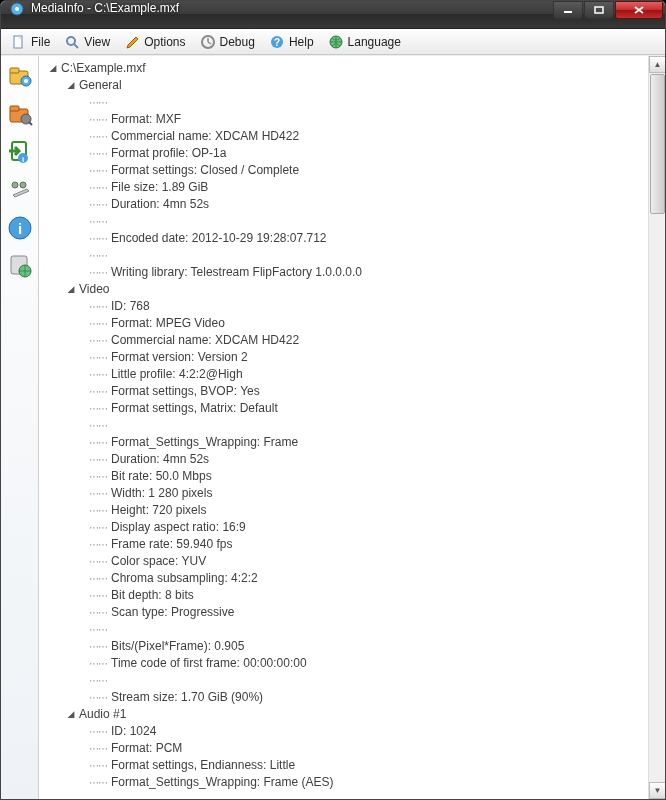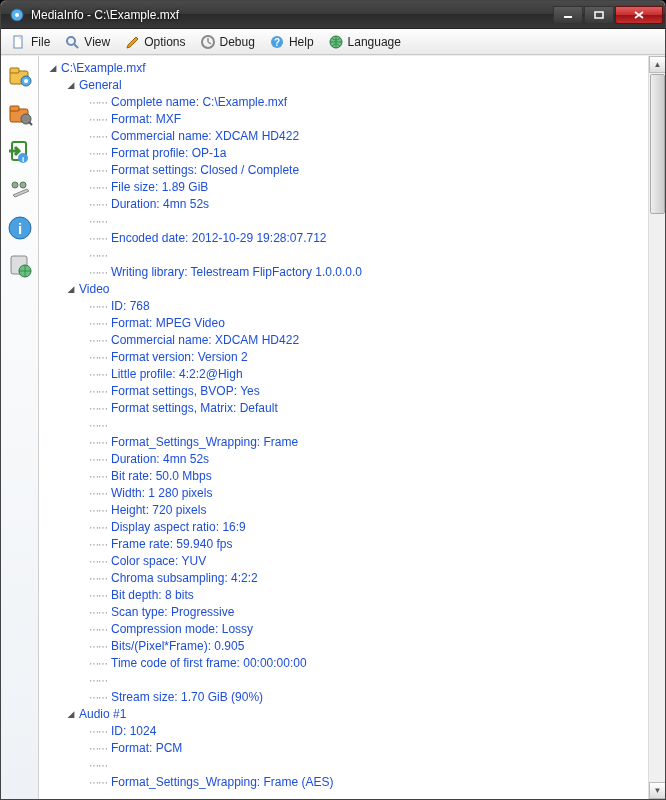--- a/index.html
+++ b/index.html
@@ -18,21 +18,20 @@
   display: flex;
   flex-direction: column;
   border: 1px solid #444;
   border-radius: 6px 6px 0 0;
   overflow: hidden;
 }
 .titlebar {
   height: 28px;
   background: linear-gradient(to bottom, #4a4a4a 0%, #3a3a3a 48%, #2a2a2a 50%, #383838 100%);
   display: flex;
-  align-items: center;
   padding: 0 2px;
   color: #fff;
   border-bottom: 1px solid #222;
 }
 .titlebar .icon-slot {
   width: 16px; height: 16px; margin: 0 6px;
   display: flex; align-items: center; justify-content: center;
 }
 .titlebar .title-text { flex: 1; font-size: 12px; text-shadow: 0 0 3px #000; }
 .win-btns { display: flex; gap: 0; }
@@ -128,21 +127,21 @@
   display:inline-flex; align-items:center; justify-content:center;
   color:#555; font-size:9px;
   margin-right:2px;
 }
 .dotted {
   color:#888;
   margin-right:4px;
   font-size:10px;
   letter-spacing:-1px;
 }
-.label { color:#1d4ed8; }
+.label { color:#404040; }
 
 
 svg { display:block; }
 </style>
 </head>
 <body>
 
 <div class="window">
 
   <div class="titlebar">
@@ -284,21 +283,20 @@
             <span class="label">C:\Example.mxf</span>
           </div>
           <div class="node">
             <span class="indent" style="width: 24px;"></span>
             <span class="toggler">◢</span>
             <span class="label">General</span>
           </div>
           <div class="node">
             <span class="indent" style="width: 48px;"></span>
             <span class="dotted">⋯⋯</span>
-            <span class="label">Complete name: C:\Example.mxf</span>
           </div>
           <div class="node">
             <span class="indent" style="width: 48px;"></span>
             <span class="dotted">⋯⋯</span>
             <span class="label">Format: MXF</span>
           </div>
           <div class="node">
             <span class="indent" style="width: 48px;"></span>
             <span class="dotted">⋯⋯</span>
             <span class="label">Commercial name: XDCAM HD422</span>
@@ -436,21 +434,20 @@
             <span class="label">Bit depth: 8 bits</span>
           </div>
           <div class="node">
             <span class="indent" style="width: 48px;"></span>
             <span class="dotted">⋯⋯</span>
             <span class="label">Scan type: Progressive</span>
           </div>
           <div class="node">
             <span class="indent" style="width: 48px;"></span>
             <span class="dotted">⋯⋯</span>
-            <span class="label">Compression mode: Lossy</span>
           </div>
           <div class="node">
             <span class="indent" style="width: 48px;"></span>
             <span class="dotted">⋯⋯</span>
             <span class="label">Bits/(Pixel*Frame): 0.905</span>
           </div>
           <div class="node">
             <span class="indent" style="width: 48px;"></span>
             <span class="dotted">⋯⋯</span>
             <span class="label">Time code of first frame: 00:00:00:00</span>
@@ -475,20 +472,21 @@
             <span class="label">ID: 1024</span>
           </div>
           <div class="node">
             <span class="indent" style="width: 48px;"></span>
             <span class="dotted">⋯⋯</span>
             <span class="label">Format: PCM</span>
           </div>
           <div class="node">
             <span class="indent" style="width: 48px;"></span>
             <span class="dotted">⋯⋯</span>
+            <span class="label">Format settings, Endianness: Little</span>
           </div>
           <div class="node">
             <span class="indent" style="width: 48px;"></span>
             <span class="dotted">⋯⋯</span>
             <span class="label">Format_Settings_Wrapping: Frame (AES)</span>
           </div>
         </div>
       <div class="scrollbar">
         <div class="scroll-up">▲</div>
         <div class="scroll-thumb"></div>

